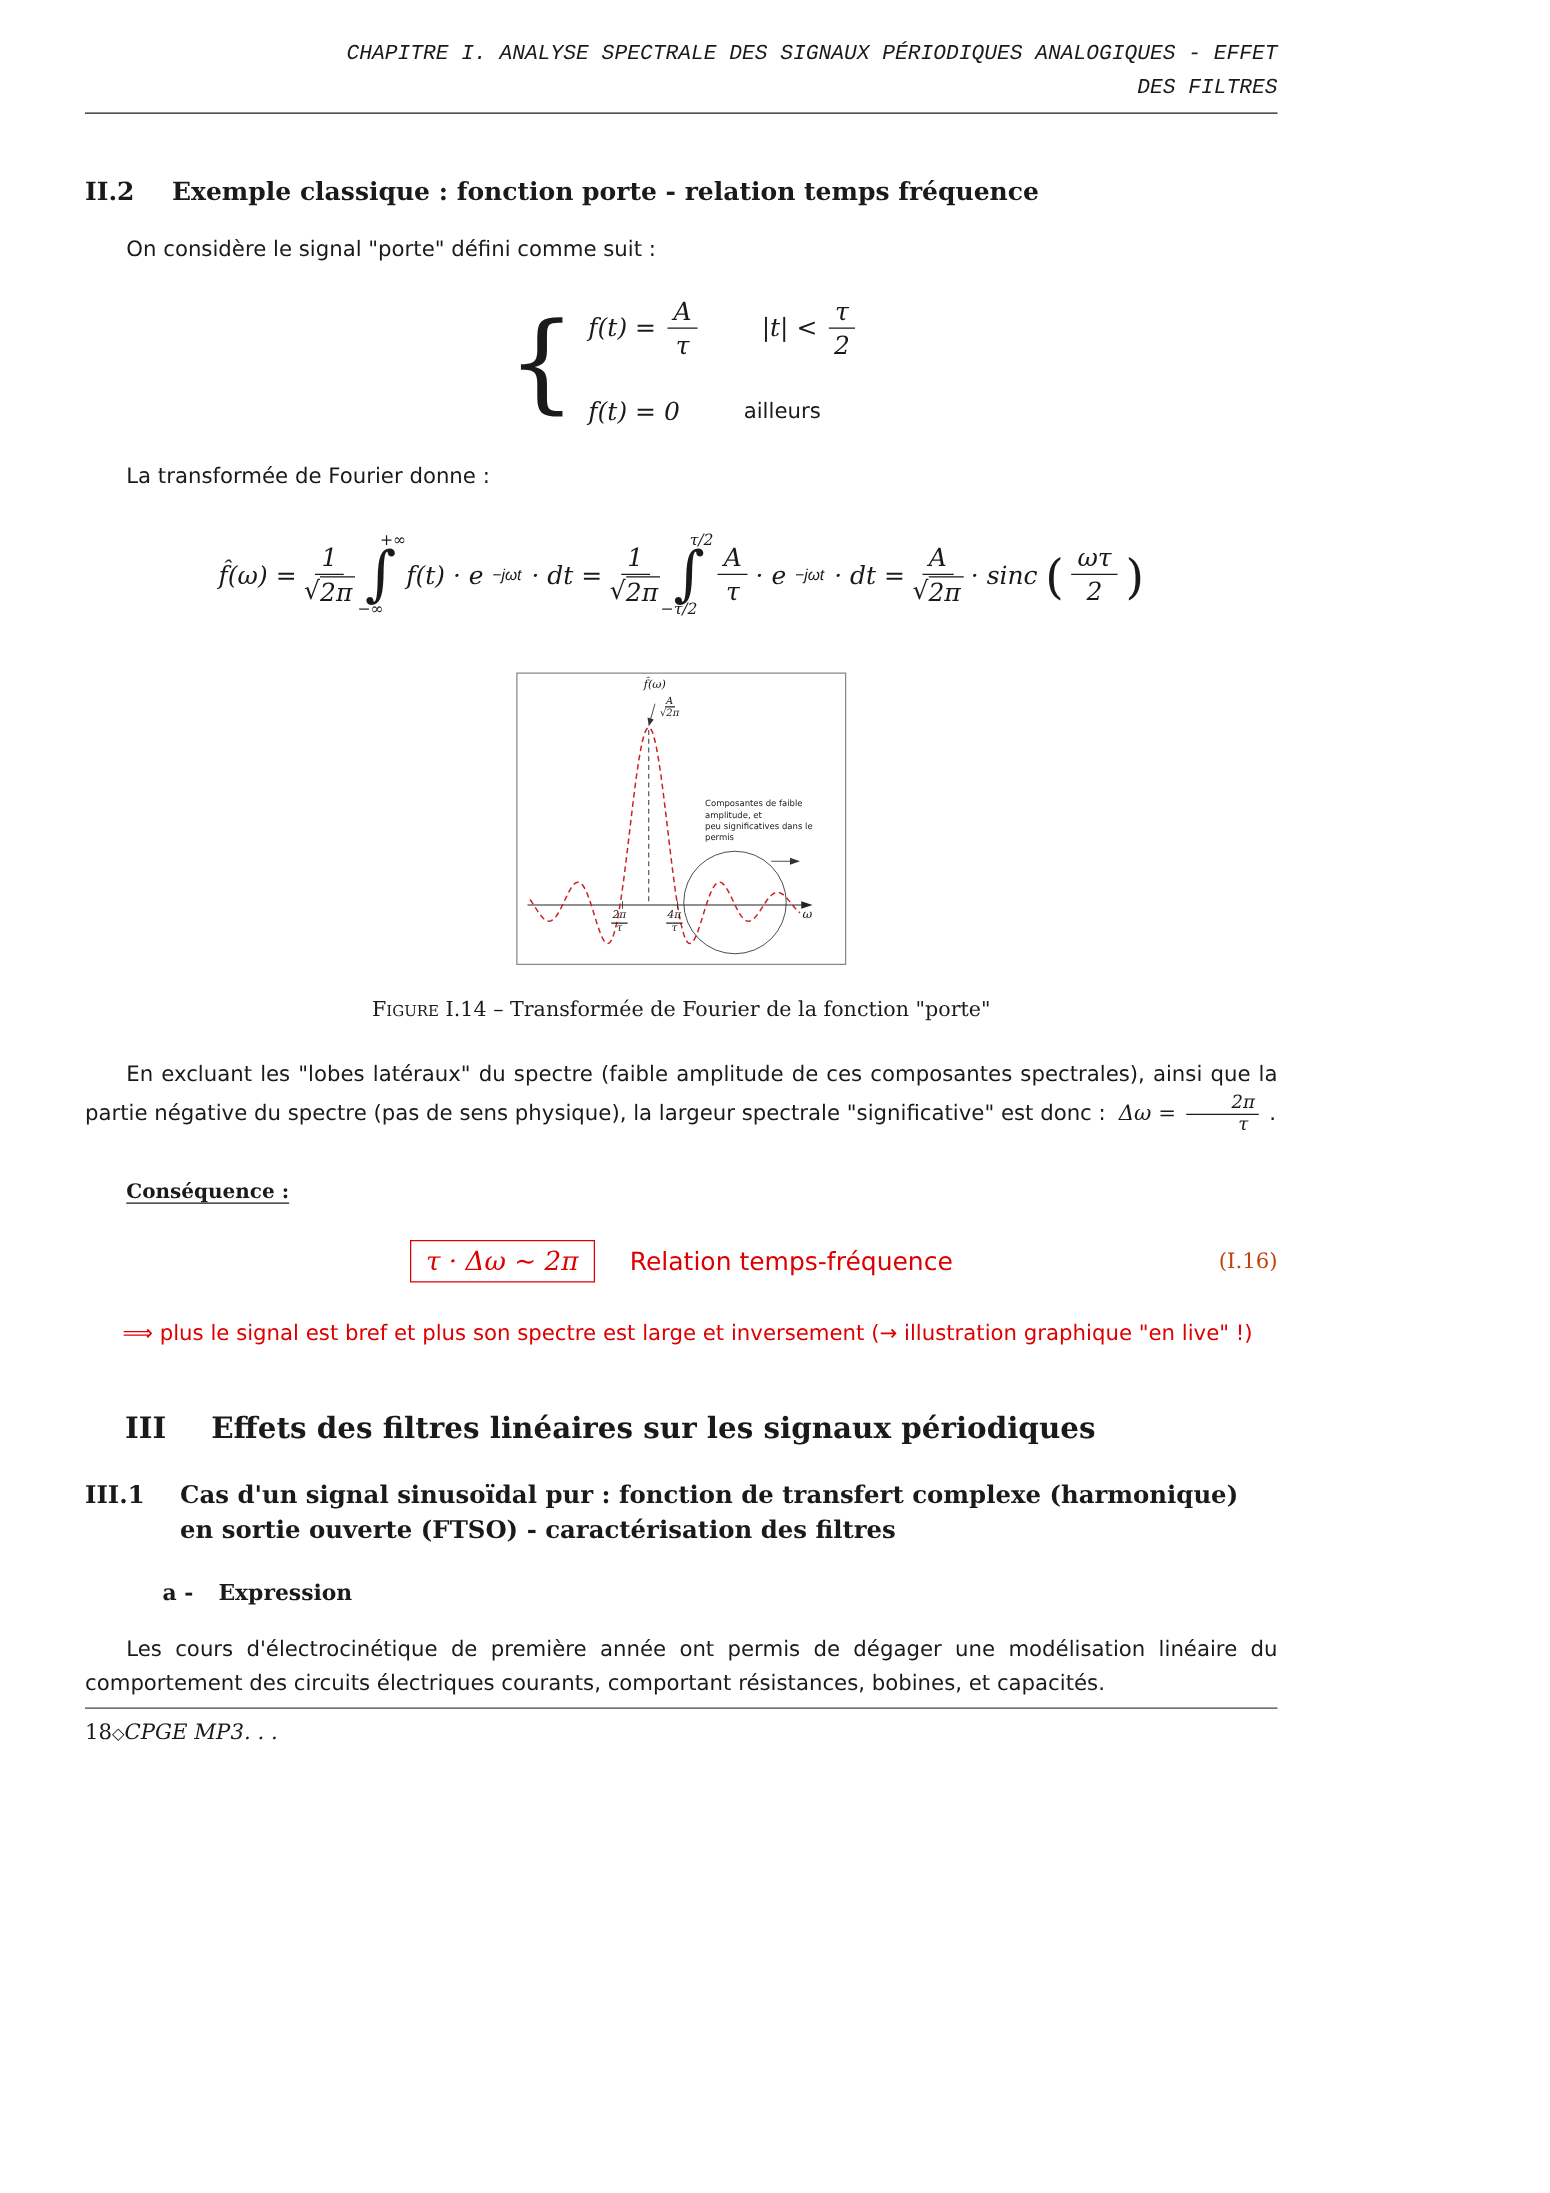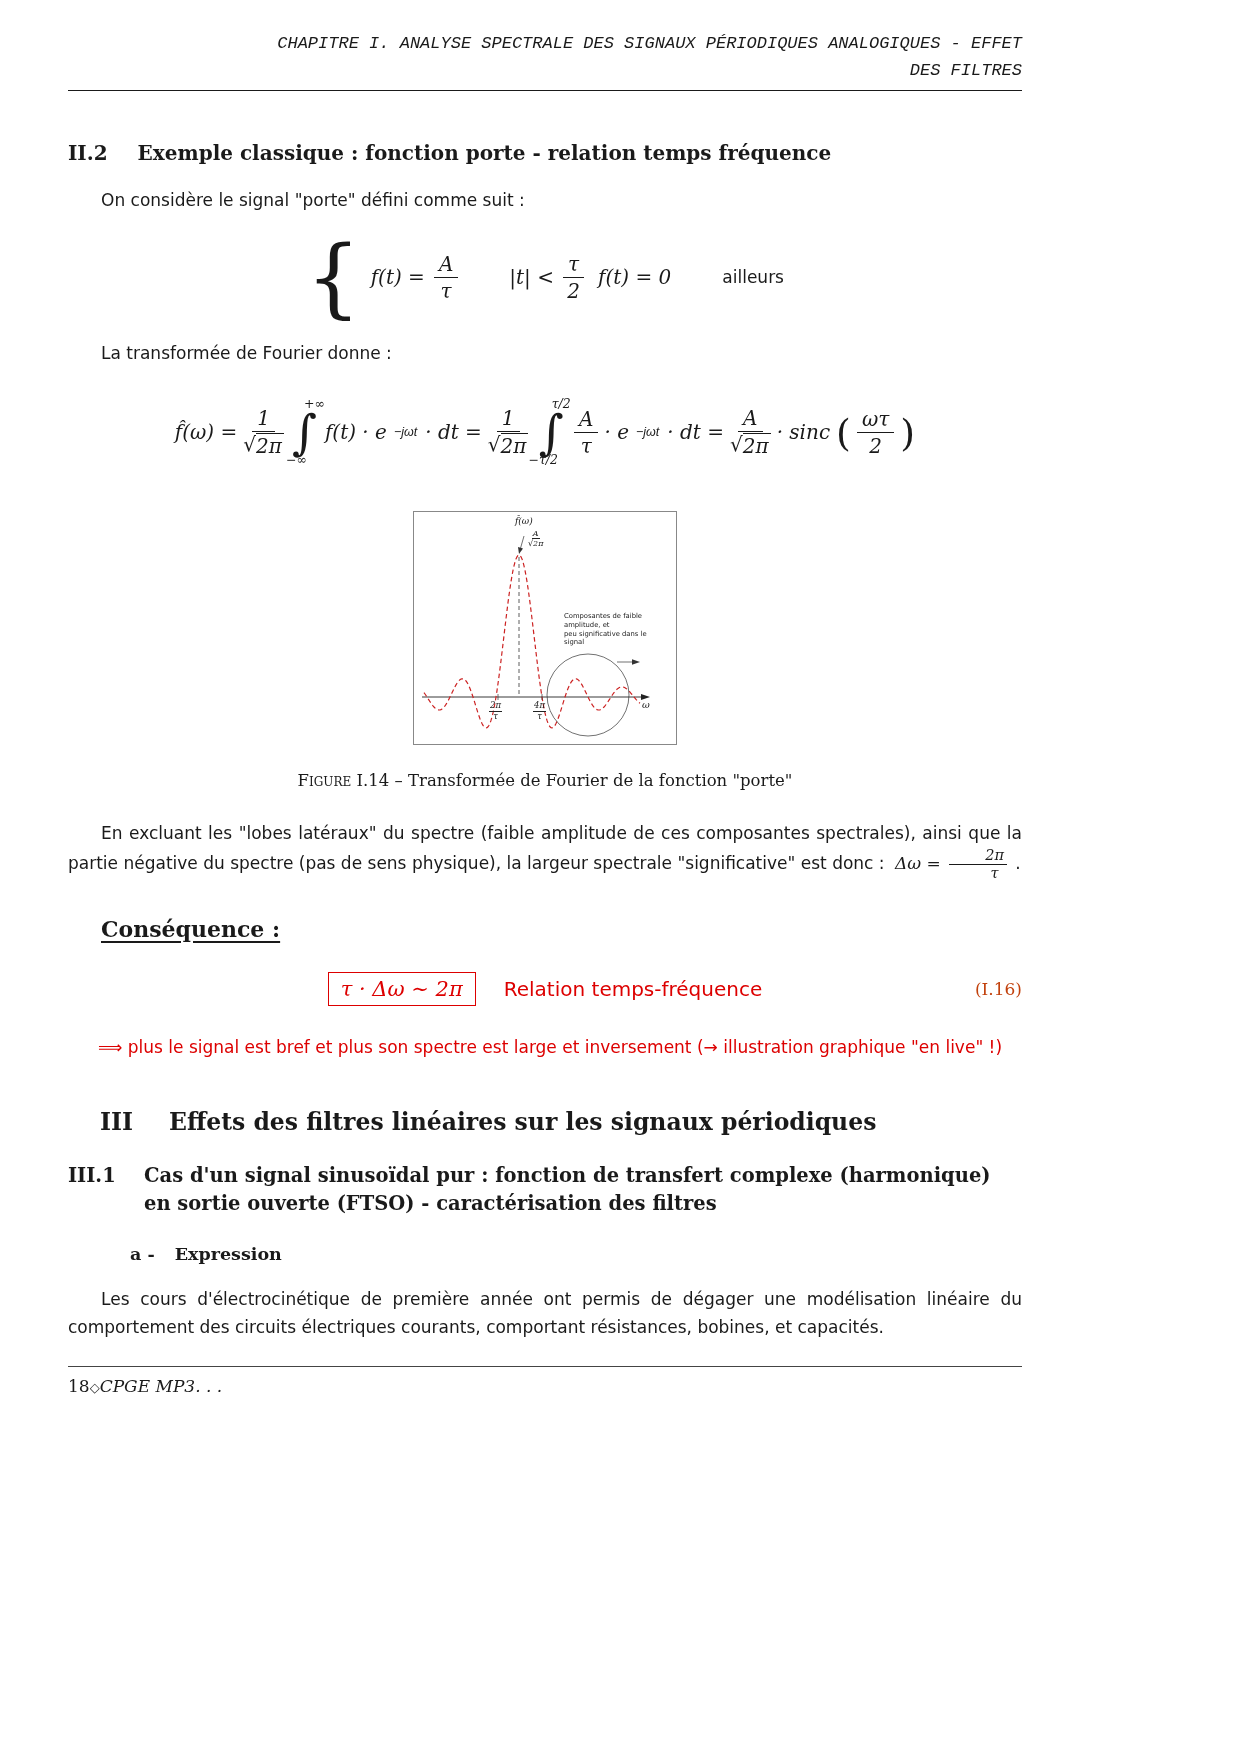--- a/index.html
+++ b/index.html
@@ -43,21 +43,21 @@
   .rdc{border-top:1.2px solid currentColor;padding-right:2px;}
   .bigint{display:inline-flex;flex-direction:column;align-items:center;margin:0 2px;line-height:1;}
   .bigint .lim{font-size:12.5px;line-height:1.15;}
   .bigint .up{transform:translateX(10px);}
   .bigint .lo{transform:translateX(-8px);}
   .bigint .igl{font-size:48px;line-height:0.85;font-style:normal;font-family:"DejaVu Serif",serif;}
   sup.sup{font-size:12.5px;vertical-align:9px;font-style:italic;margin:0 2px 0 1px;
     font-family:Liberation Sans, sans-serif;}
   .bigp{font-size:38px;font-style:normal;line-height:0;transform:translateY(1px);}
   .brace{font-size:86px;line-height:0.95;font-family:"DejaVu Serif",serif;margin-right:4px;}
-  .cases{display:inline-flex;flex-direction:row;gap:14px;align-items:center;}
+  .cases{display:inline-flex;flex-direction:column;gap:24px;}
   .case-row{display:flex;align-items:center;gap:9px;min-height:34px;}
   .cond{margin-left:42px;display:inline-flex;align-items:center;gap:9px;}
   .sans-label{font-family:"DejaVu Sans",sans-serif;font-style:normal;font-size:17px;}
 
   
   .figure-box{width:262px;height:232px;border:1px solid #888;margin:44px auto 0;position:relative;}
   .figure-box svg{position:absolute;left:0;top:0;}
   .fig-label{position:absolute;font-family:"DejaVu Serif",serif;font-style:italic;
     font-size:9px;color:#111;white-space:nowrap;}
   .fx{display:inline-flex;flex-direction:column;align-items:center;
@@ -65,21 +65,21 @@
   .fx .n{border-bottom:0.8px solid #222;padding:0 1px;}
   .fig-ann{position:absolute;left:150px;top:100px;width:104px;font-size:6.8px;
     line-height:1.3;color:#222;font-family:"DejaVu Sans",sans-serif;}
   .fig-caption{text-align:center;font-family:"DejaVu Serif",serif;font-size:16.5px;margin-top:26px;}
   .cap-label{font-variant:small-caps;}
 
   .ifrac{display:inline-flex;flex-direction:column;align-items:center;vertical-align:middle;
     font-family:"DejaVu Serif",serif;font-style:italic;font-size:14.5px;line-height:1.15;margin:0 3px;}
   .ifrac .n{border-bottom:1px solid currentColor;padding:0 3px;}
 
-  .consequence{margin-top:34px;font-family:"DejaVu Serif",serif;font-weight:bold;font-size:22px;
+  .consequence{margin-top:34px;font-family:"DejaVu Serif",serif;font-weight:bold;font-size:16px;
     margin-left:33px;}
   .consequence span{text-decoration:underline;text-underline-offset:4px;}
 
   .rel-row{position:relative;display:flex;justify-content:center;align-items:center;
     gap:28px;margin-top:30px;}
   .rel-box{border:1.4px solid #dd0000;color:#dd0000;font-size:21px;padding:4px 12px;
     font-family:"DejaVu Serif",serif;font-style:italic;}
   .rel-label{color:#dd0000;font-size:20px;}
   .eq-number{position:absolute;right:0;top:50%;transform:translateY(-50%);
     font-family:"DejaVu Serif",serif;font-size:17px;color:#c2410c;}
@@ -210,21 +210,21 @@
       <span class="n">2π</span>
       <span>τ</span>
     </span>
     <span class="fx" style="position:absolute;left:119px;top:189px;">
       <span class="n">4π</span>
       <span>τ</span>
     </span>
     <span class="fig-label" style="left:228px;top:187px;font-size:9.5px;">ω</span>
     <span class="fig-ann">
       <span style="display:block;">Composantes de faible amplitude, et</span>
-      <span style="display:block;">peu significative dans le signal</span>
+      <span style="display:block;">peu significatives dans le permis</span>
     </span>
   </div>
 
   <div class="fig-caption">
     <span class="cap-label">Figure I.14</span>
     <span>– Transformée de Fourier de la fonction "porte"</span>
   </div>
 
   <p class="body-p indent" style="margin-top:30px;">
     <span>En excluant les "lobes latéraux" du spectre (faible amplitude de ces composantes spectrales), ainsi que la partie négative du spectre (pas de sens physique), la largeur spectrale "significative" est donc :</span>

